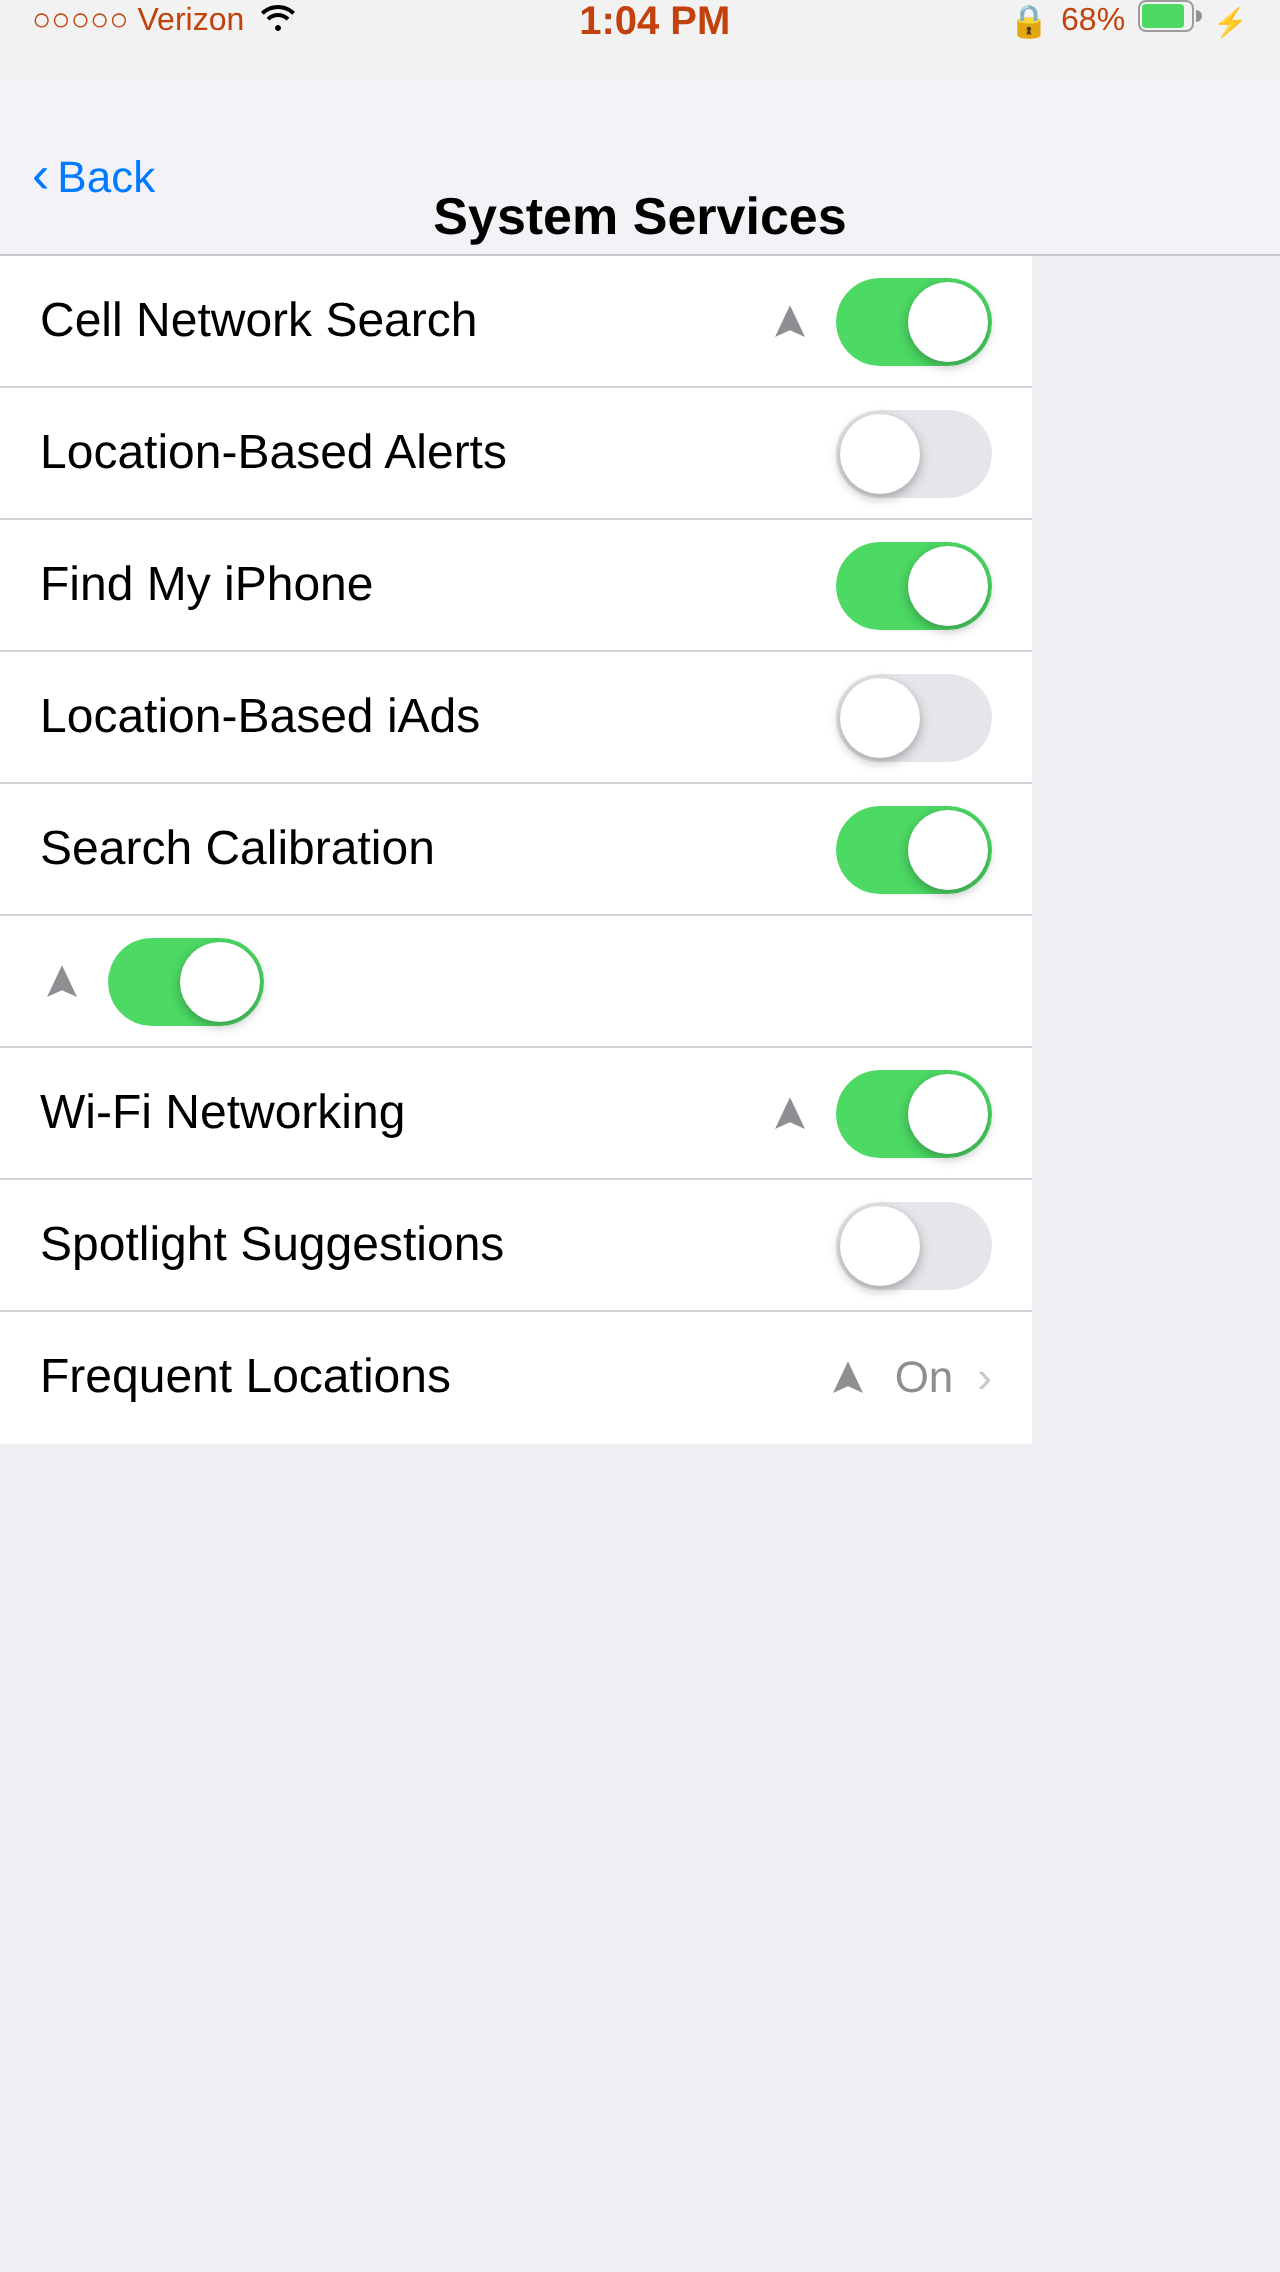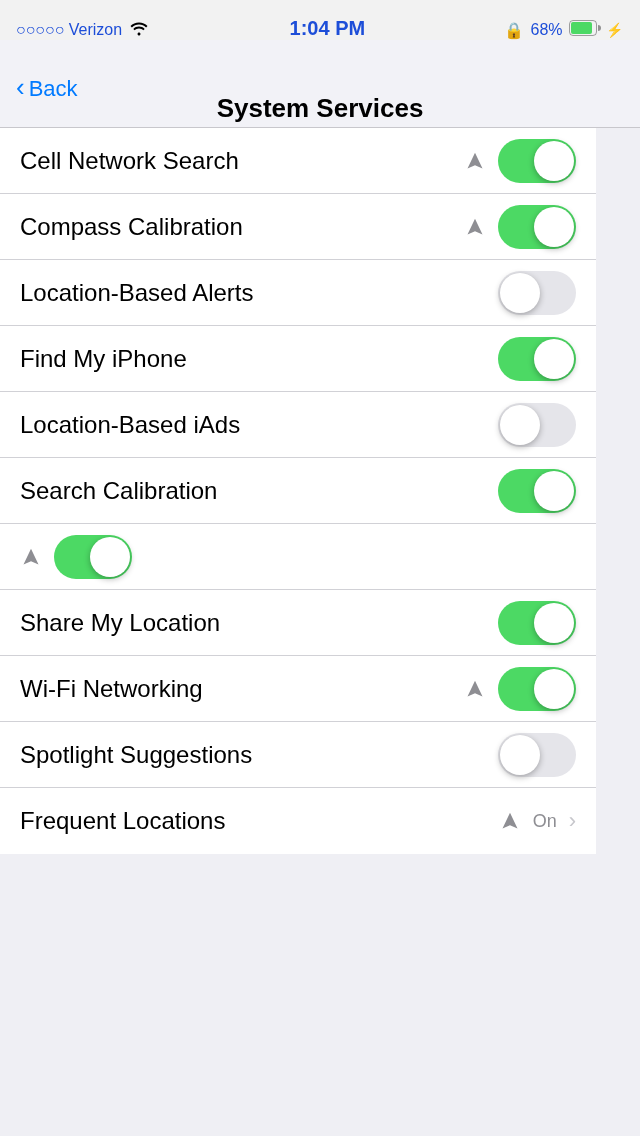--- a/index.html
+++ b/index.html
@@ -11,26 +11,26 @@
       font-family: -apple-system, 'Helvetica Neue', Helvetica, sans-serif;
       overflow-x: hidden;
     }
 
     
     .status-bar {
       width: 640px;
       height: 40px;
       background: #f2f2f2;
       display: flex;
-      align-items: flex-end;
+      align-items: flex-start;
       justify-content: space-between;
       padding: 0 16px;
       font-size: 18px;
       font-weight: 500;
-      color: #1d4ed8;
+      color: #c2410c;
     }
     .status-left { display: flex; align-items: center; gap: 6px; font-size: 16px; }
     .status-center { font-size: 20px; font-weight: 600; }
     .status-right { display: flex; align-items: center; gap: 6px; font-size: 16px; }
 
     
     .nav-bar {
       width: 640px;
       height: 88px;
       background: #f2f2f7;
@@ -57,21 +57,21 @@
     }
     .nav-title {
       font-size: 26px;
       font-weight: 600;
       color: #000;
       margin-top: 40px;
     }
 
     
     .settings-list {
-      width: 596px;
+      width: 516px;
       background: #14532d;
       margin-top: 0;
     }
 
     .settings-row {
       display: flex;
       align-items: center;
       justify-content: space-between;
       padding: 0 20px;
       height: 66px;
@@ -142,21 +142,21 @@
     }
     .toggle.on .toggle-knob {
       left: 36px;
     }
     .toggle.off .toggle-knob {
       left: 2px;
     }
 
     
     .row-value {
-      font-size: 18px;
+      font-size: 22px;
       color: #8e8e93;
     }
     .row-chevron {
       font-size: 22px;
       color: #c7c7cc;
     }
   </style>
 </head>
 <body>
 
@@ -205,127 +205,102 @@
     <path d="M12 2L3 21l9-4 9 4L12 2z" fill="#8e8e93"></path>
   </svg>
         </div>
         <div class="toggle on">
           <div class="toggle-knob"></div>
         </div>
       </div>
     </div>
     <div class="settings-row">
       <div class="row-left">
-        <span class="row-label">Compass Calibration</span>
-      </div>
+        <span class="row-label">Location-Based Alerts</span>
+      </div>
+      <div class="row-right">
+        <div class="toggle off">
+          <div class="toggle-knob"></div>
+        </div>
+      </div>
+    </div>
+    <div class="settings-row">
+      <div class="row-left">
+        <span class="row-label">Find My iPhone</span>
+      </div>
+      <div class="row-right">
+        <div class="toggle on">
+          <div class="toggle-knob"></div>
+        </div>
+      </div>
+    </div>
+    <div class="settings-row">
+      <div class="row-left">
+        <span class="row-label">Location-Based iAds</span>
+      </div>
+      <div class="row-right">
+        <div class="toggle off">
+          <div class="toggle-knob"></div>
+        </div>
+      </div>
+    </div>
+    <div class="settings-row">
+      <div class="row-left">
+        <span class="row-label">Search Calibration</span>
+      </div>
+      <div class="row-right">
+        <div class="toggle on">
+          <div class="toggle-knob"></div>
+        </div>
+      </div>
+    </div>
+    <div class="settings-row">
       <div class="row-right">
         <div class="location-arrow">
           <svg viewBox="0 0 24 24" xmlns="http://www.w3.org/2000/svg">
     <path d="M12 2L3 21l9-4 9 4L12 2z" fill="#8e8e93"></path>
   </svg>
         </div>
         <div class="toggle on">
           <div class="toggle-knob"></div>
         </div>
       </div>
     </div>
     <div class="settings-row">
       <div class="row-left">
-        <span class="row-label">Location-Based Alerts</span>
-      </div>
-      <div class="row-right">
-        <div class="toggle off">
-          <div class="toggle-knob"></div>
-        </div>
-      </div>
-    </div>
-    <div class="settings-row">
-      <div class="row-left">
-        <span class="row-label">Find My iPhone</span>
-      </div>
-      <div class="row-right">
-        <div class="toggle on">
-          <div class="toggle-knob"></div>
-        </div>
-      </div>
-    </div>
-    <div class="settings-row">
-      <div class="row-left">
-        <span class="row-label">Location-Based iAds</span>
-      </div>
-      <div class="row-right">
-        <div class="toggle off">
-          <div class="toggle-knob"></div>
-        </div>
-      </div>
-    </div>
-    <div class="settings-row">
-      <div class="row-left">
-        <span class="row-label">Search Calibration</span>
-      </div>
-      <div class="row-right">
-        <div class="toggle on">
-          <div class="toggle-knob"></div>
-        </div>
-      </div>
-    </div>
-    <div class="settings-row">
+        <span class="row-label">Wi-Fi Networking</span>
+      </div>
       <div class="row-right">
         <div class="location-arrow">
           <svg viewBox="0 0 24 24" xmlns="http://www.w3.org/2000/svg">
     <path d="M12 2L3 21l9-4 9 4L12 2z" fill="#8e8e93"></path>
   </svg>
         </div>
         <div class="toggle on">
           <div class="toggle-knob"></div>
         </div>
       </div>
     </div>
     <div class="settings-row">
       <div class="row-left">
-        <span class="row-label">Share My Location</span>
-      </div>
-      <div class="row-right">
-        <div class="toggle on">
-          <div class="toggle-knob"></div>
-        </div>
-      </div>
-    </div>
-    <div class="settings-row">
-      <div class="row-left">
-        <span class="row-label">Wi-Fi Networking</span>
+        <span class="row-label">Spotlight Suggestions</span>
+      </div>
+      <div class="row-right">
+        <div class="toggle off">
+          <div class="toggle-knob"></div>
+        </div>
+      </div>
+    </div>
+    <div class="settings-row">
+      <div class="row-left">
+        <span class="row-label">Frequent Locations</span>
       </div>
       <div class="row-right">
         <div class="location-arrow">
           <svg viewBox="0 0 24 24" xmlns="http://www.w3.org/2000/svg">
     <path d="M12 2L3 21l9-4 9 4L12 2z" fill="#8e8e93"></path>
   </svg>
         </div>
-        <div class="toggle on">
-          <div class="toggle-knob"></div>
-        </div>
-      </div>
-    </div>
-    <div class="settings-row">
-      <div class="row-left">
-        <span class="row-label">Spotlight Suggestions</span>
-      </div>
-      <div class="row-right">
-        <div class="toggle off">
-          <div class="toggle-knob"></div>
-        </div>
-      </div>
-    </div>
-    <div class="settings-row">
-      <div class="row-left">
-        <span class="row-label">Frequent Locations</span>
-      </div>
-      <div class="row-right">
-        <div class="location-arrow">
-          <svg viewBox="0 0 24 24" xmlns="http://www.w3.org/2000/svg">
-    <path d="M12 2L3 21l9-4 9 4L12 2z" fill="#8e8e93"></path>
-  </svg>
-        </div>
         <span class="row-value">On</span>
         <span class="row-chevron">›</span>
       </div>
     </div>
   </div>
 
 </body></html>

